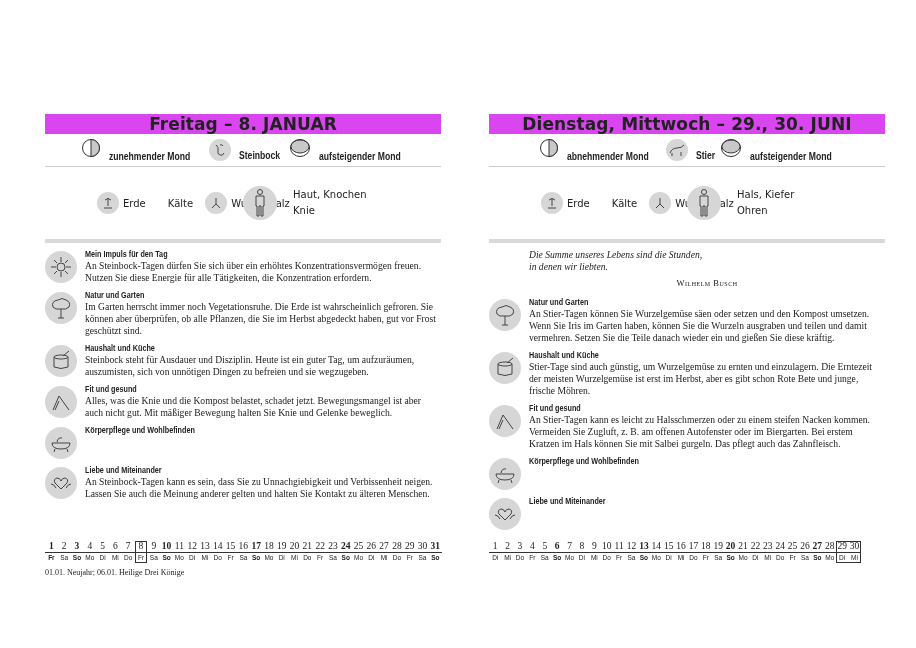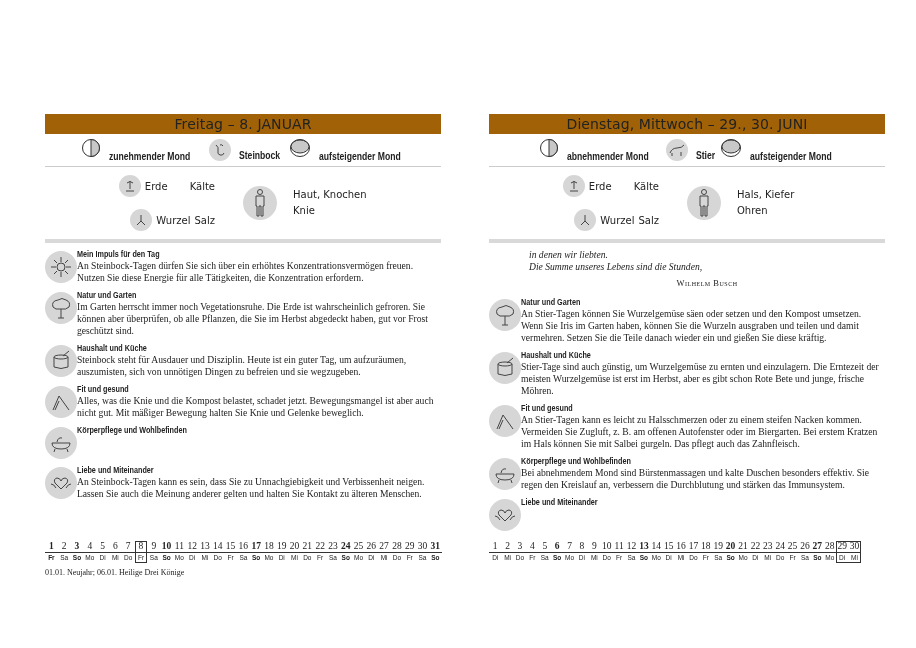--- a/index.html
+++ b/index.html
@@ -1,40 +1,40 @@
 <!DOCTYPE html>
 <html><head>
 <meta charset="utf-8">
 <style>
   html, body { margin:0; padding:0; background:#fff; }
   body { width:916px; height:648px; position:relative; overflow:hidden; font-family:"Liberation Serif", serif; color:#222; }
   .page { position:absolute; top:114px; width:396px; }
   .page.left { left:45px; }
   .page.right { left:489px; }
 
-  .title-bar { background:#a16207; height:20px; display:flex; align-items:center; justify-content:center;
-    font-family:"DejaVu Sans", sans-serif; font-weight:normal; font-size:14px; color:#222; letter-spacing:0.1px; }
+  .title-bar { background:#d946ef; height:20px; display:flex; align-items:center; justify-content:center;
+    font-family:"DejaVu Sans", sans-serif; font-weight:bold; font-size:17px; color:#222; letter-spacing:0.1px; }
 
   .moon-row { display:flex; align-items:center; justify-content:center; height:32px; gap:14px; border-bottom:1px solid #ccc; }
   .moon-item { display:flex; align-items:flex-end; gap:8px; }
   .moon-label { font-family:"Liberation Sans", sans-serif; font-size:10.5px; font-weight:bold; transform:scaleX(0.82); transform-origin:left center; white-space:nowrap; display:inline-block; margin-right:-14px; }
 
   .icon-circle { width:22px; height:22px; border-radius:50%; background:#d6d6d6; display:flex; align-items:center; justify-content:center; flex-shrink:0; }
   .icon-circle svg { display:block; }
 
   .elem-block { display:flex; height:72px; align-items:center; border-bottom:4px solid #d9d9d9; }
-  .elem-left { width:170px; padding-left:52px; box-sizing:border-box; display:flex; flex-direction:column; gap:12px;align-items:flex-end; }
+  .elem-left { width:170px; padding-left:52px; box-sizing:border-box; display:flex; flex-direction:row; gap:12px; }
   .elem-row { display:flex; align-items:center; gap:4px; font-family:"DejaVu Sans", sans-serif; font-size:10px; }
   .elem-row .gap { width:14px; }
   .elem-right { display:flex; align-items:center; gap:16px; padding-left:28px; }
   .body-circle { width:34px; height:34px; border-radius:50%; background:#d6d6d6; display:flex; align-items:center; justify-content:center; }
   .body-text { font-family:"DejaVu Sans", sans-serif; font-size:10px; line-height:16px; }
 
   .items { margin-top:6px; }
-  .item { display:flex; margin-bottom:6px; }
+  .item { display:flex; gap:8px; margin-bottom:6px; }
   .item .big-icon { width:32px; height:32px; border-radius:50%; background:#d6d6d6; flex-shrink:0; display:flex; align-items:center; justify-content:center; margin-top:2px; }
   .item-content { flex:1; }
   .item-title { font-family:"Liberation Sans", sans-serif; font-weight:bold; font-size:8.5px; transform:scaleX(0.85); transform-origin:left; white-space:nowrap; line-height:11px; }
   .item-text { font-size:9.6px; line-height:12px; }
 
   .quote { margin:6px 0 8px 40px; font-style:italic; font-size:9.6px; line-height:12px; }
   .quote-author { text-align:center; font-size:8.5px; font-variant:small-caps; letter-spacing:0.5px; margin-top:4px; font-style:normal; }
 
   .cal { position:absolute; top:541px; display:flex; }
   .cal.left { left:45px; }
@@ -367,22 +367,22 @@
           </svg>
         </span>
       <div class="body-text">
         <div>Hals, Kiefer</div>
         <div>Ohren</div>
       </div>
     </div>
   </div>
 
   <div class="quote">
+    <div>Die Summe unseres Lebens sind die Stunden,</div>
     <div>in denen wir liebten.</div>
-    <div>Die Summe unseres Lebens sind die Stunden,</div>
     <div class="quote-author">Wilhelm Busch</div>
   </div>
 
   <div class="items" style="margin-top:0">
     <div class="item">
       <span class="big-icon">
           <svg width="22" height="22">
             <path d="M3 10 q-2-6 5-7 q4-3 8 0 q5 2 3 7 q-3 3-8 2 q-6 1-8-2z M11 12 v9 M8 21 h6" stroke="#444" fill="none"></path>
           </svg>
         </span>
@@ -415,21 +415,20 @@
       </div>
     </div>
     <div class="item">
       <span class="big-icon">
           <svg width="22" height="22">
             <path d="M2 11 h18 q0 6-9 6 q-9 0-9-6z M5 17 l-1 3 M17 17 l1 3 M7 10 q1-5 5-4" stroke="#444" fill="none"></path>
           </svg>
         </span>
       <div class="item-content">
         <div class="item-title">Körperpflege und Wohlbefinden</div>
-        <div class="item-text">Bei abnehmendem Mond sind Bürstenmassagen und kalte Duschen besonders effektiv. Sie regen den Kreislauf an, verbessern die Durchblutung und stärken das Immunsystem.</div>
       </div>
     </div>
     <div class="item">
       <span class="big-icon">
           <svg width="22" height="22">
             <path d="M11 17 l-6-6 q-2-4 2-5 q3 0 4 3 q1-3 4-3 q4 1 2 5z M1 12 q3 0 5 4 M21 12 q-3 0-5 4" stroke="#444" fill="none"></path>
           </svg>
         </span>
       <div class="item-content">
         <div class="item-title">Liebe und Miteinander</div>

